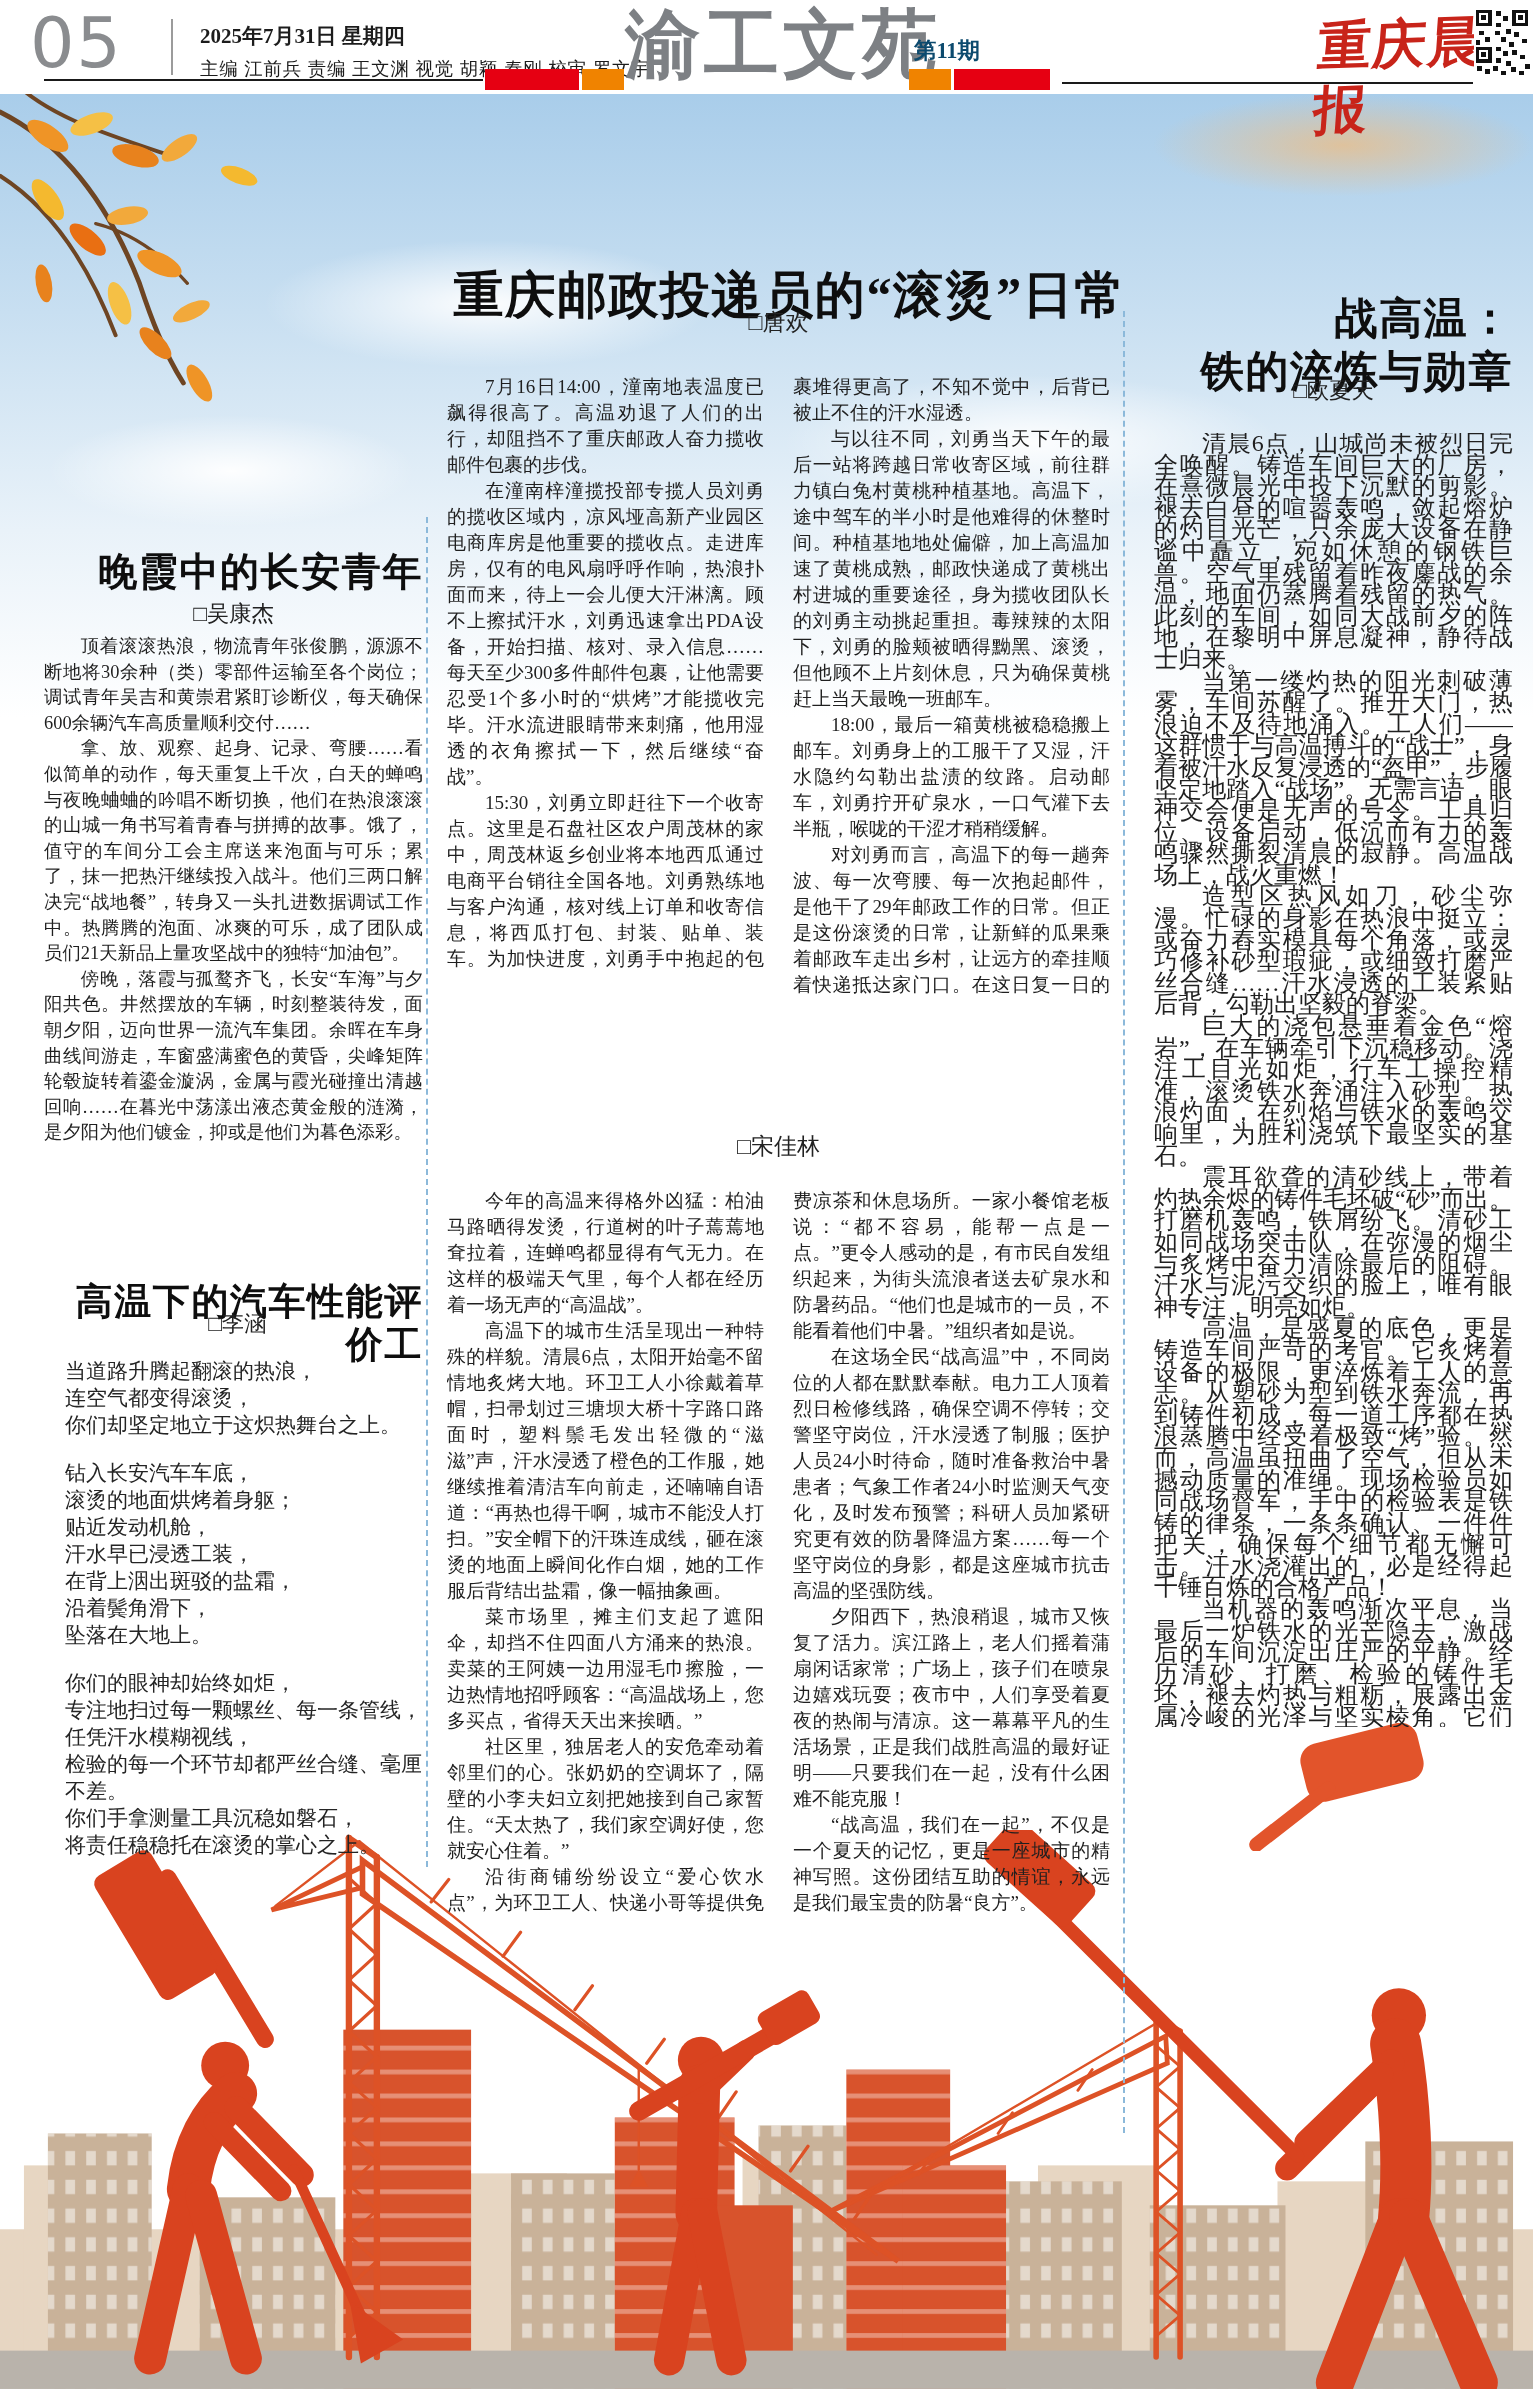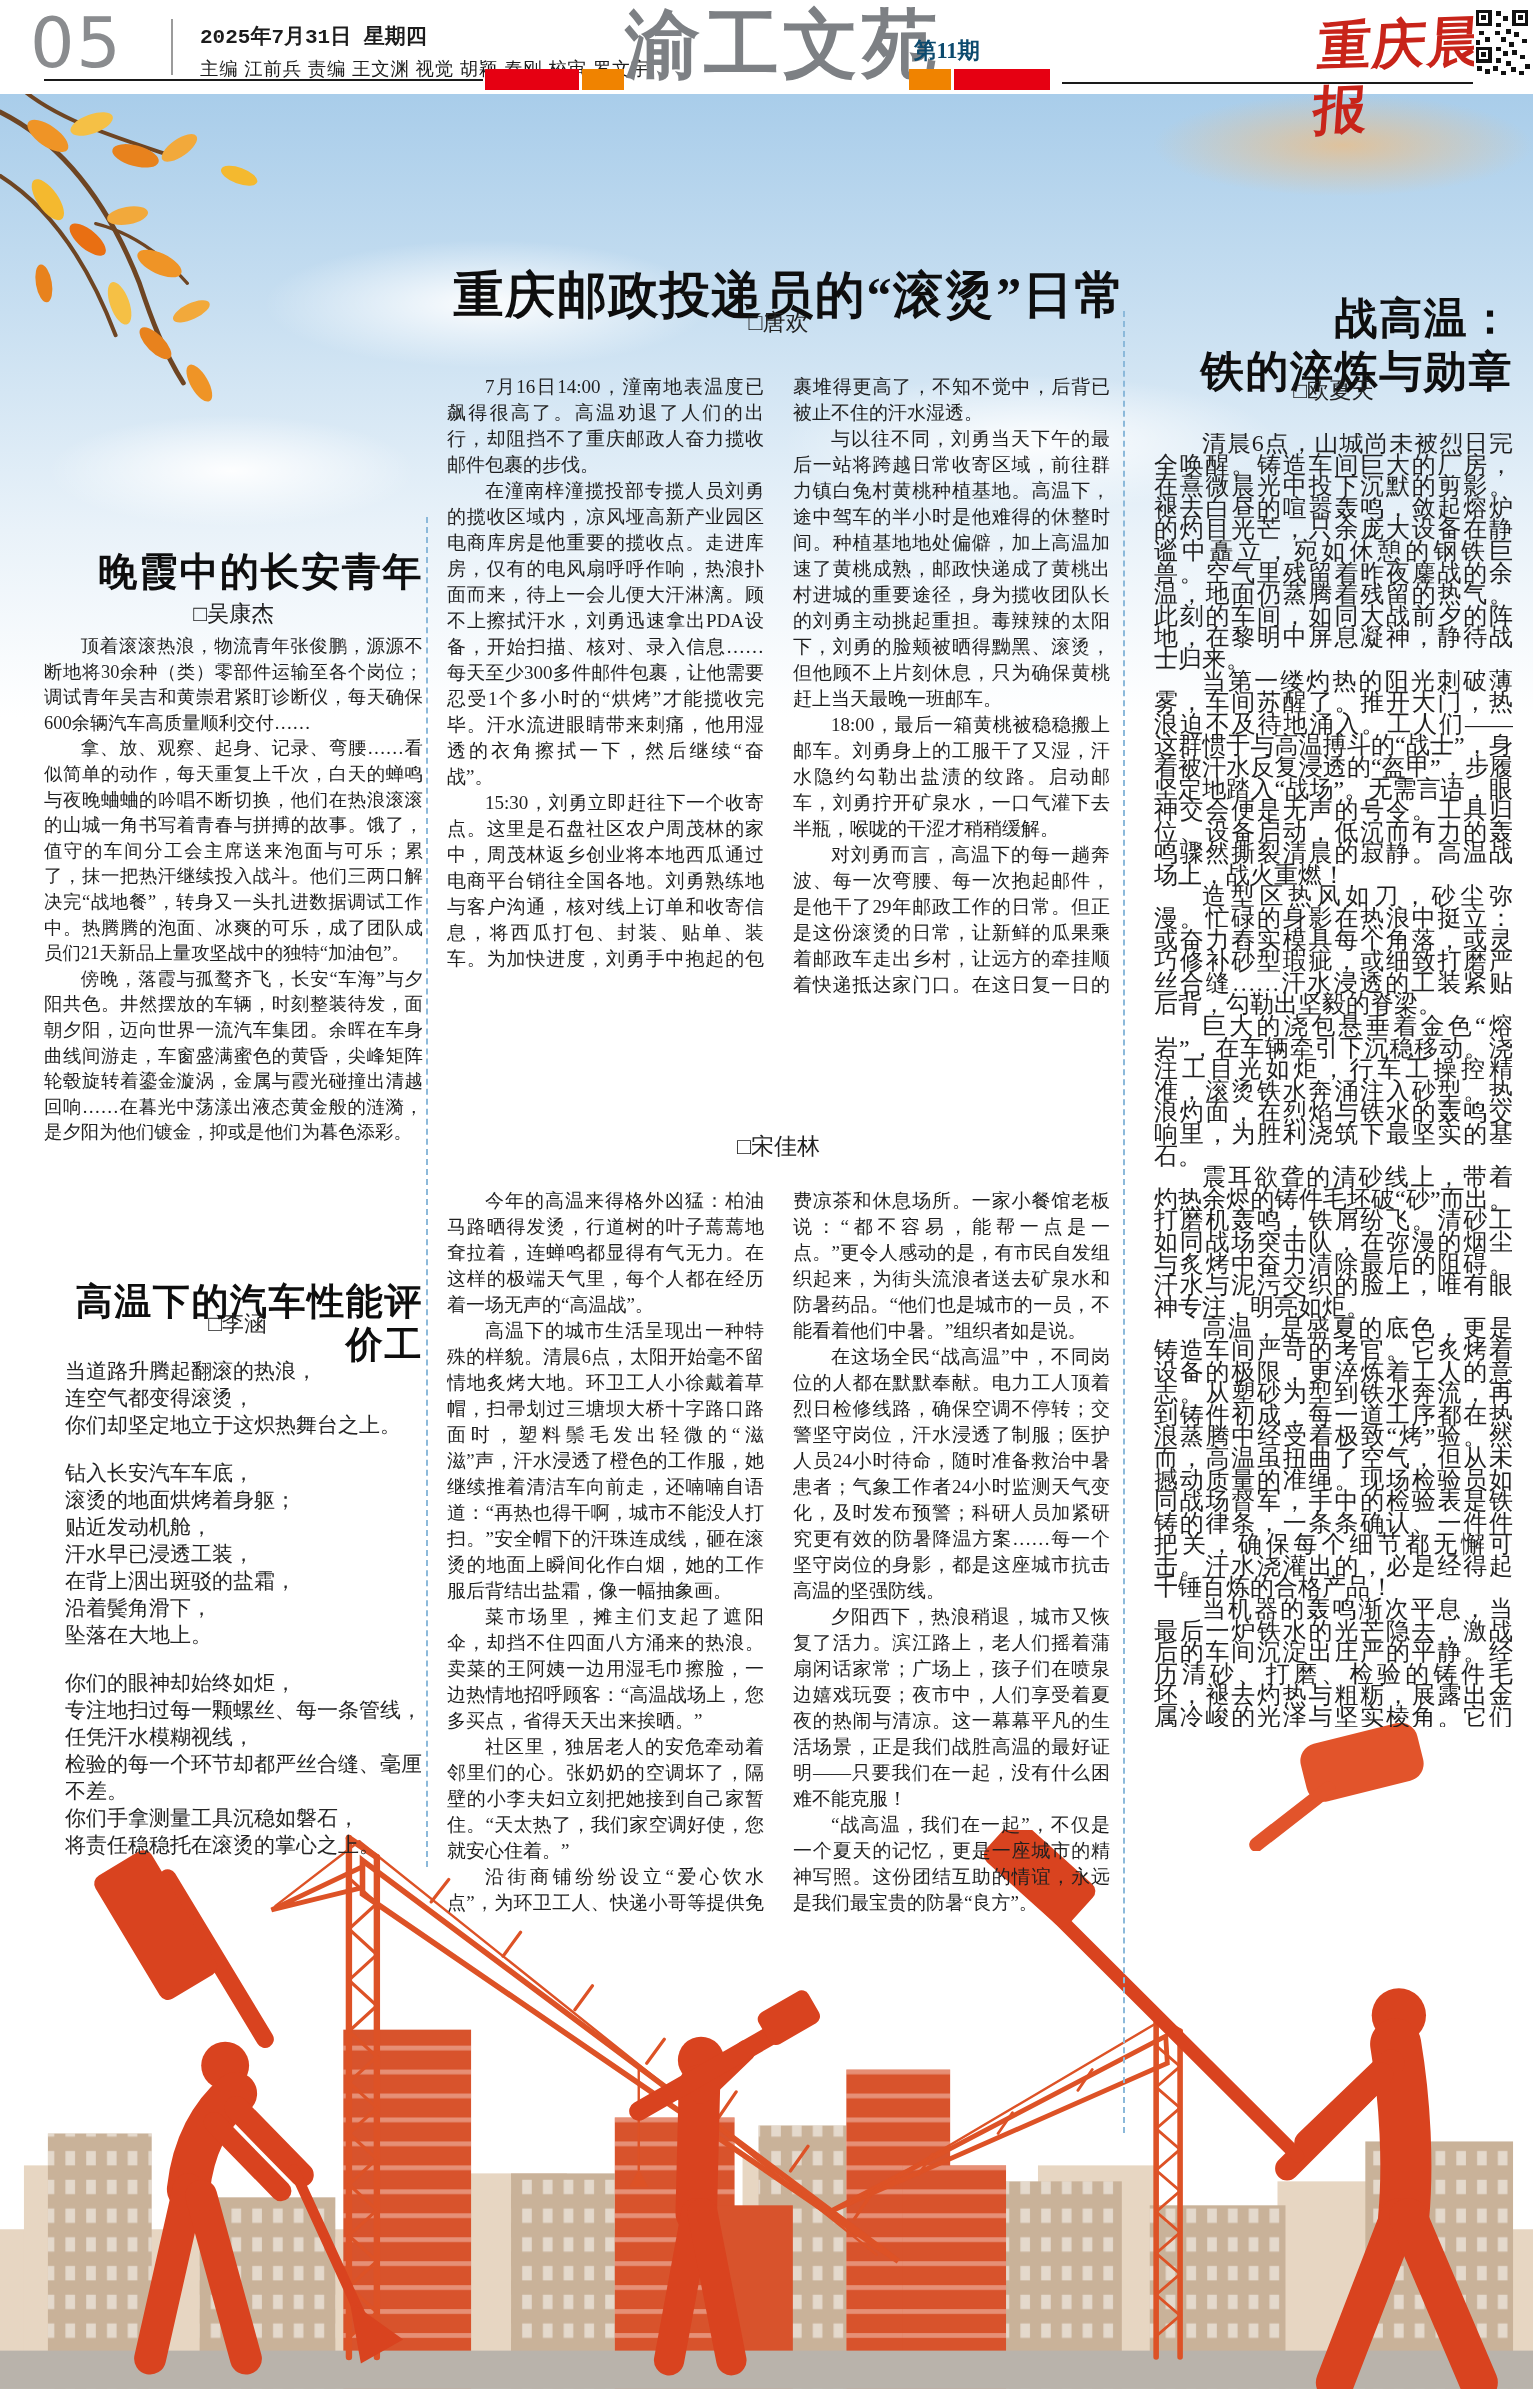--- a/index.html
+++ b/index.html
@@ -4,21 +4,21 @@
 <style>
   html,body{margin:0;padding:0;background:#666;}
   #page{position:relative;width:1533px;height:2389px;background:#ffffff;overflow:hidden;
         font-family:"Liberation Serif","DejaVu Serif",serif;color:#1f1f1f;}
   
   .page-header{position:absolute;left:0;top:0;width:1533px;height:94px;background:#fff;z-index:6;}
   .page-num{position:absolute;left:30px;top:4.8px;font-size:70px;line-height:77px;color:#8a8c8f;
             font-family:"DejaVu Sans","Liberation Sans",sans-serif;font-weight:400;letter-spacing:1.6px;}
   .hdr-divider{position:absolute;left:171px;top:19px;width:2.4px;height:56px;background:#9b9b9b;}
   .hdr-date{position:absolute;left:200px;top:22.4px;font-size:21px;font-weight:600;color:#1c1c1c;
-            font-family:Liberation Mono, monospace;}
+            font-family:Liberation Serif, serif;}
   .hdr-editors{position:absolute;left:200px;top:56px;font-size:18.4px;color:#1c1c1c;
             font-family:"Liberation Sans","DejaVu Sans",sans-serif;letter-spacing:0.8px;}
   .rule{position:absolute;background:#1a1a1a;height:2.4px;}
   .rule-left{left:44px;top:79px;width:439px;}
   .rule-right{left:1062px;top:82px;width:411px;}
   .bar{position:absolute;height:21px;top:69px;}
   .bar-red-1{left:485px;width:94px;background:#e60012;}
   .bar-orange-1{left:582px;width:42px;background:#f08300;}
   .bar-orange-2{left:909px;width:42px;background:#f08300;}
   .bar-red-2{left:954px;width:96px;background:#e60012;}

